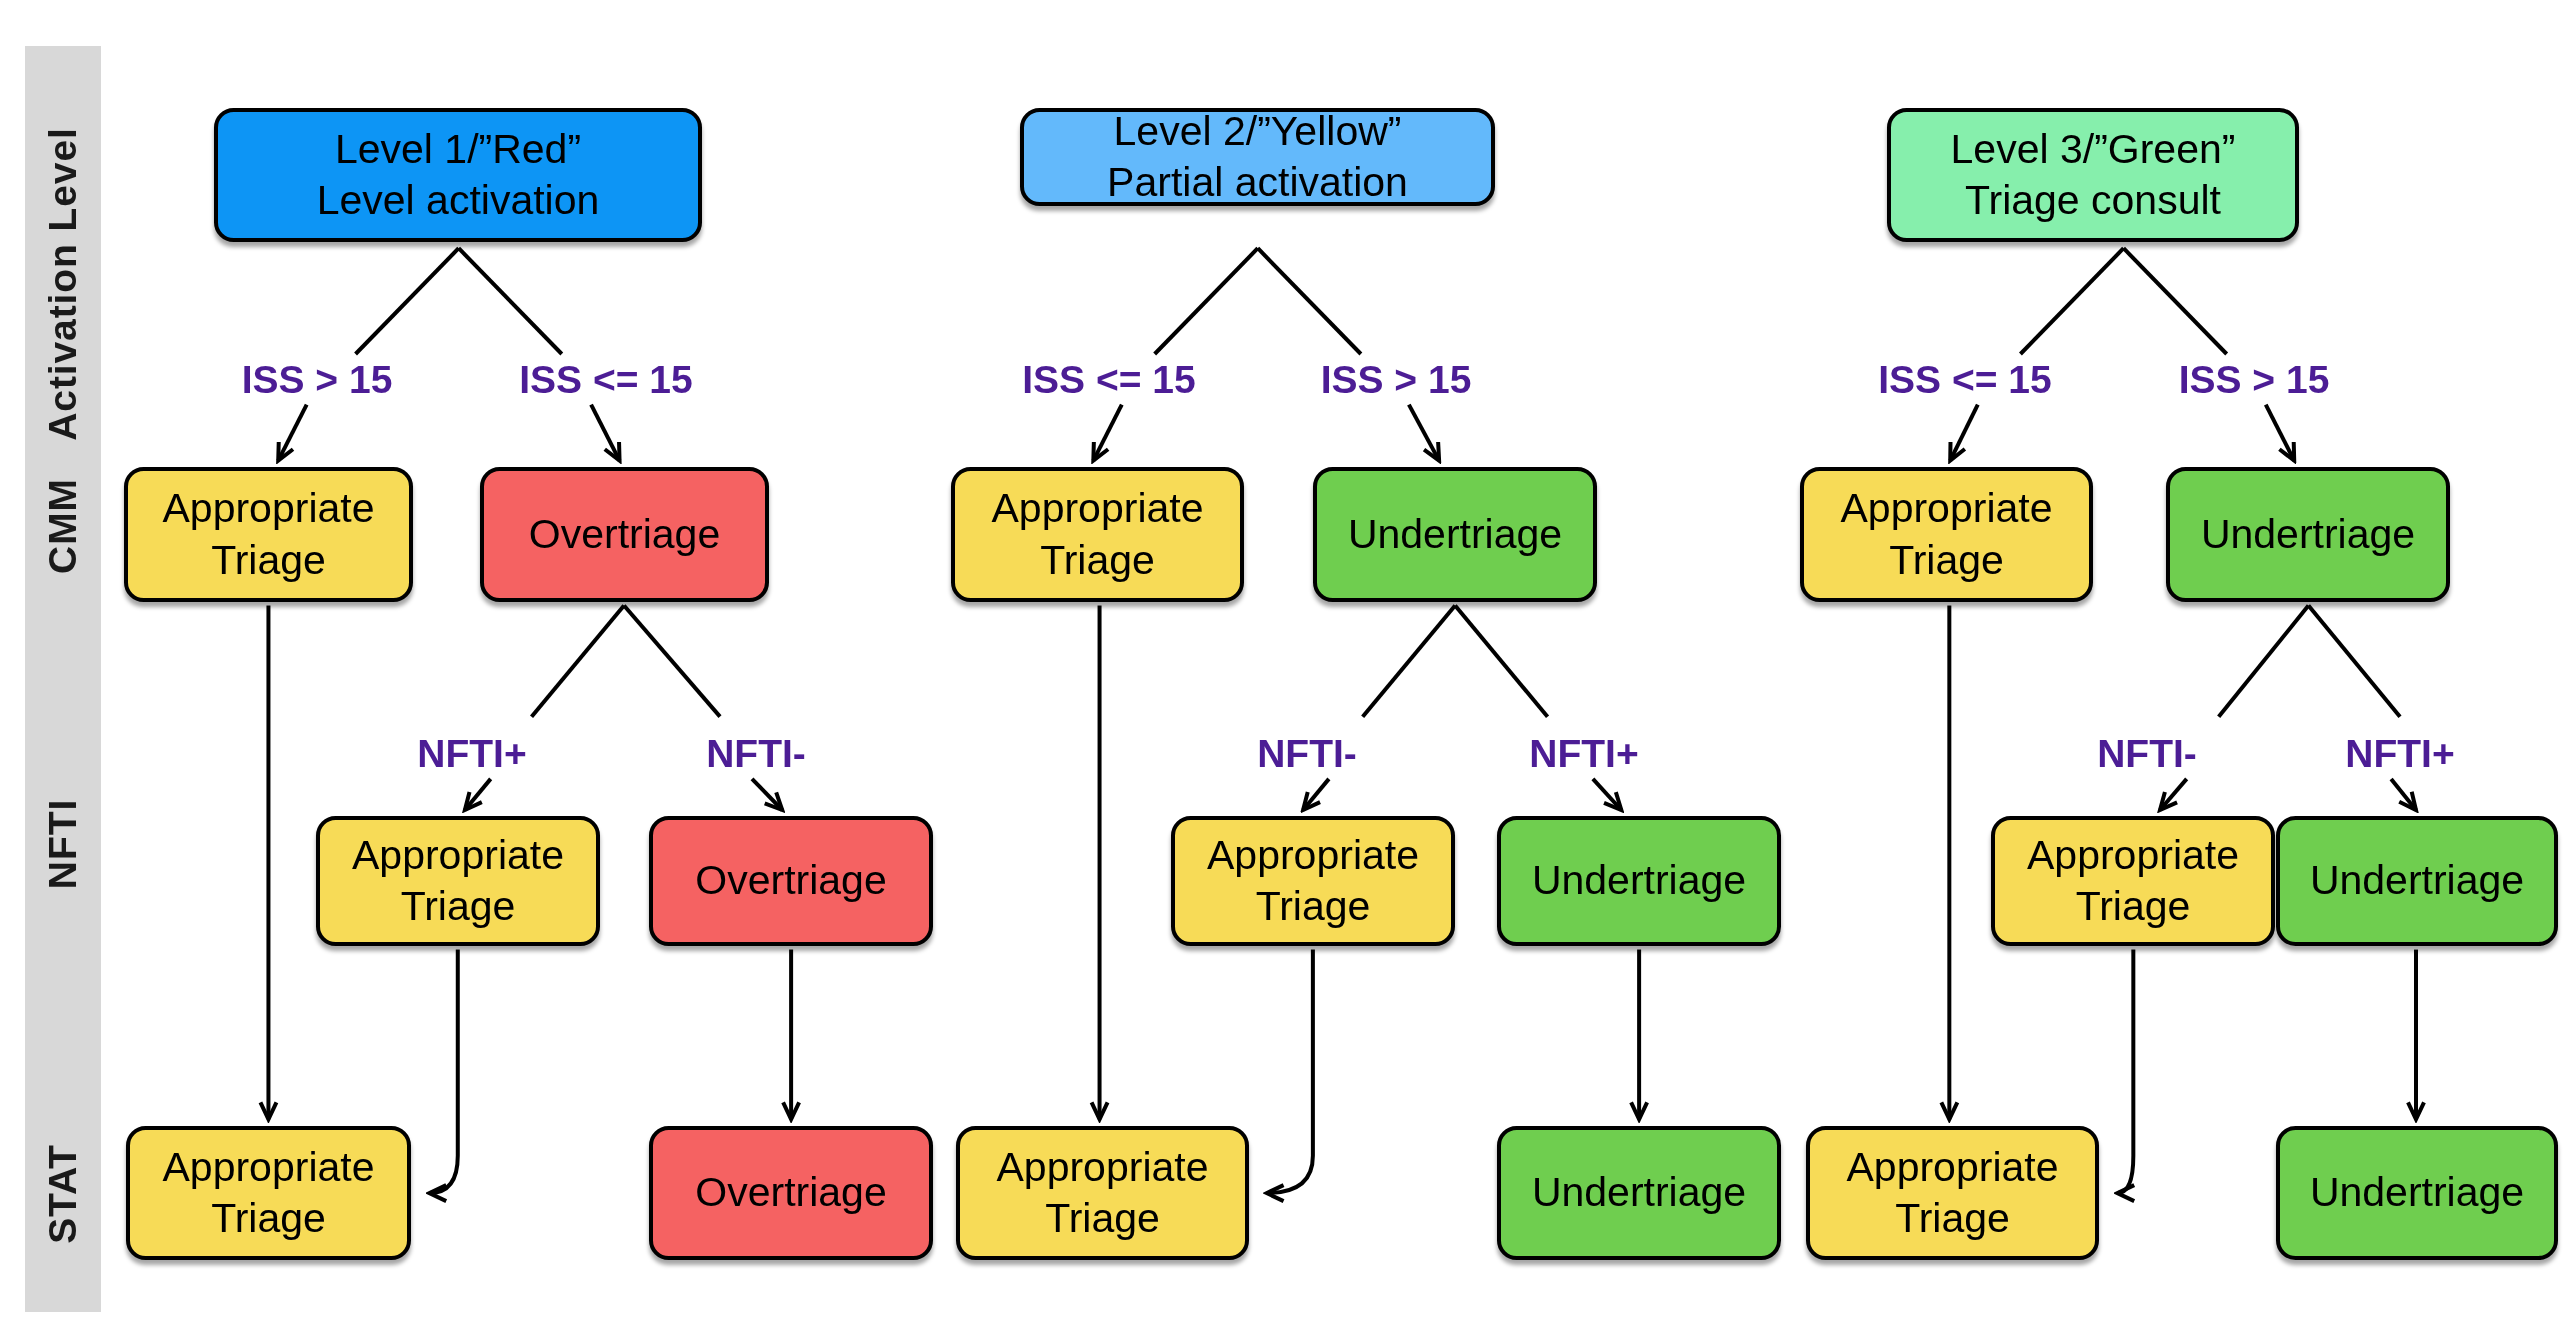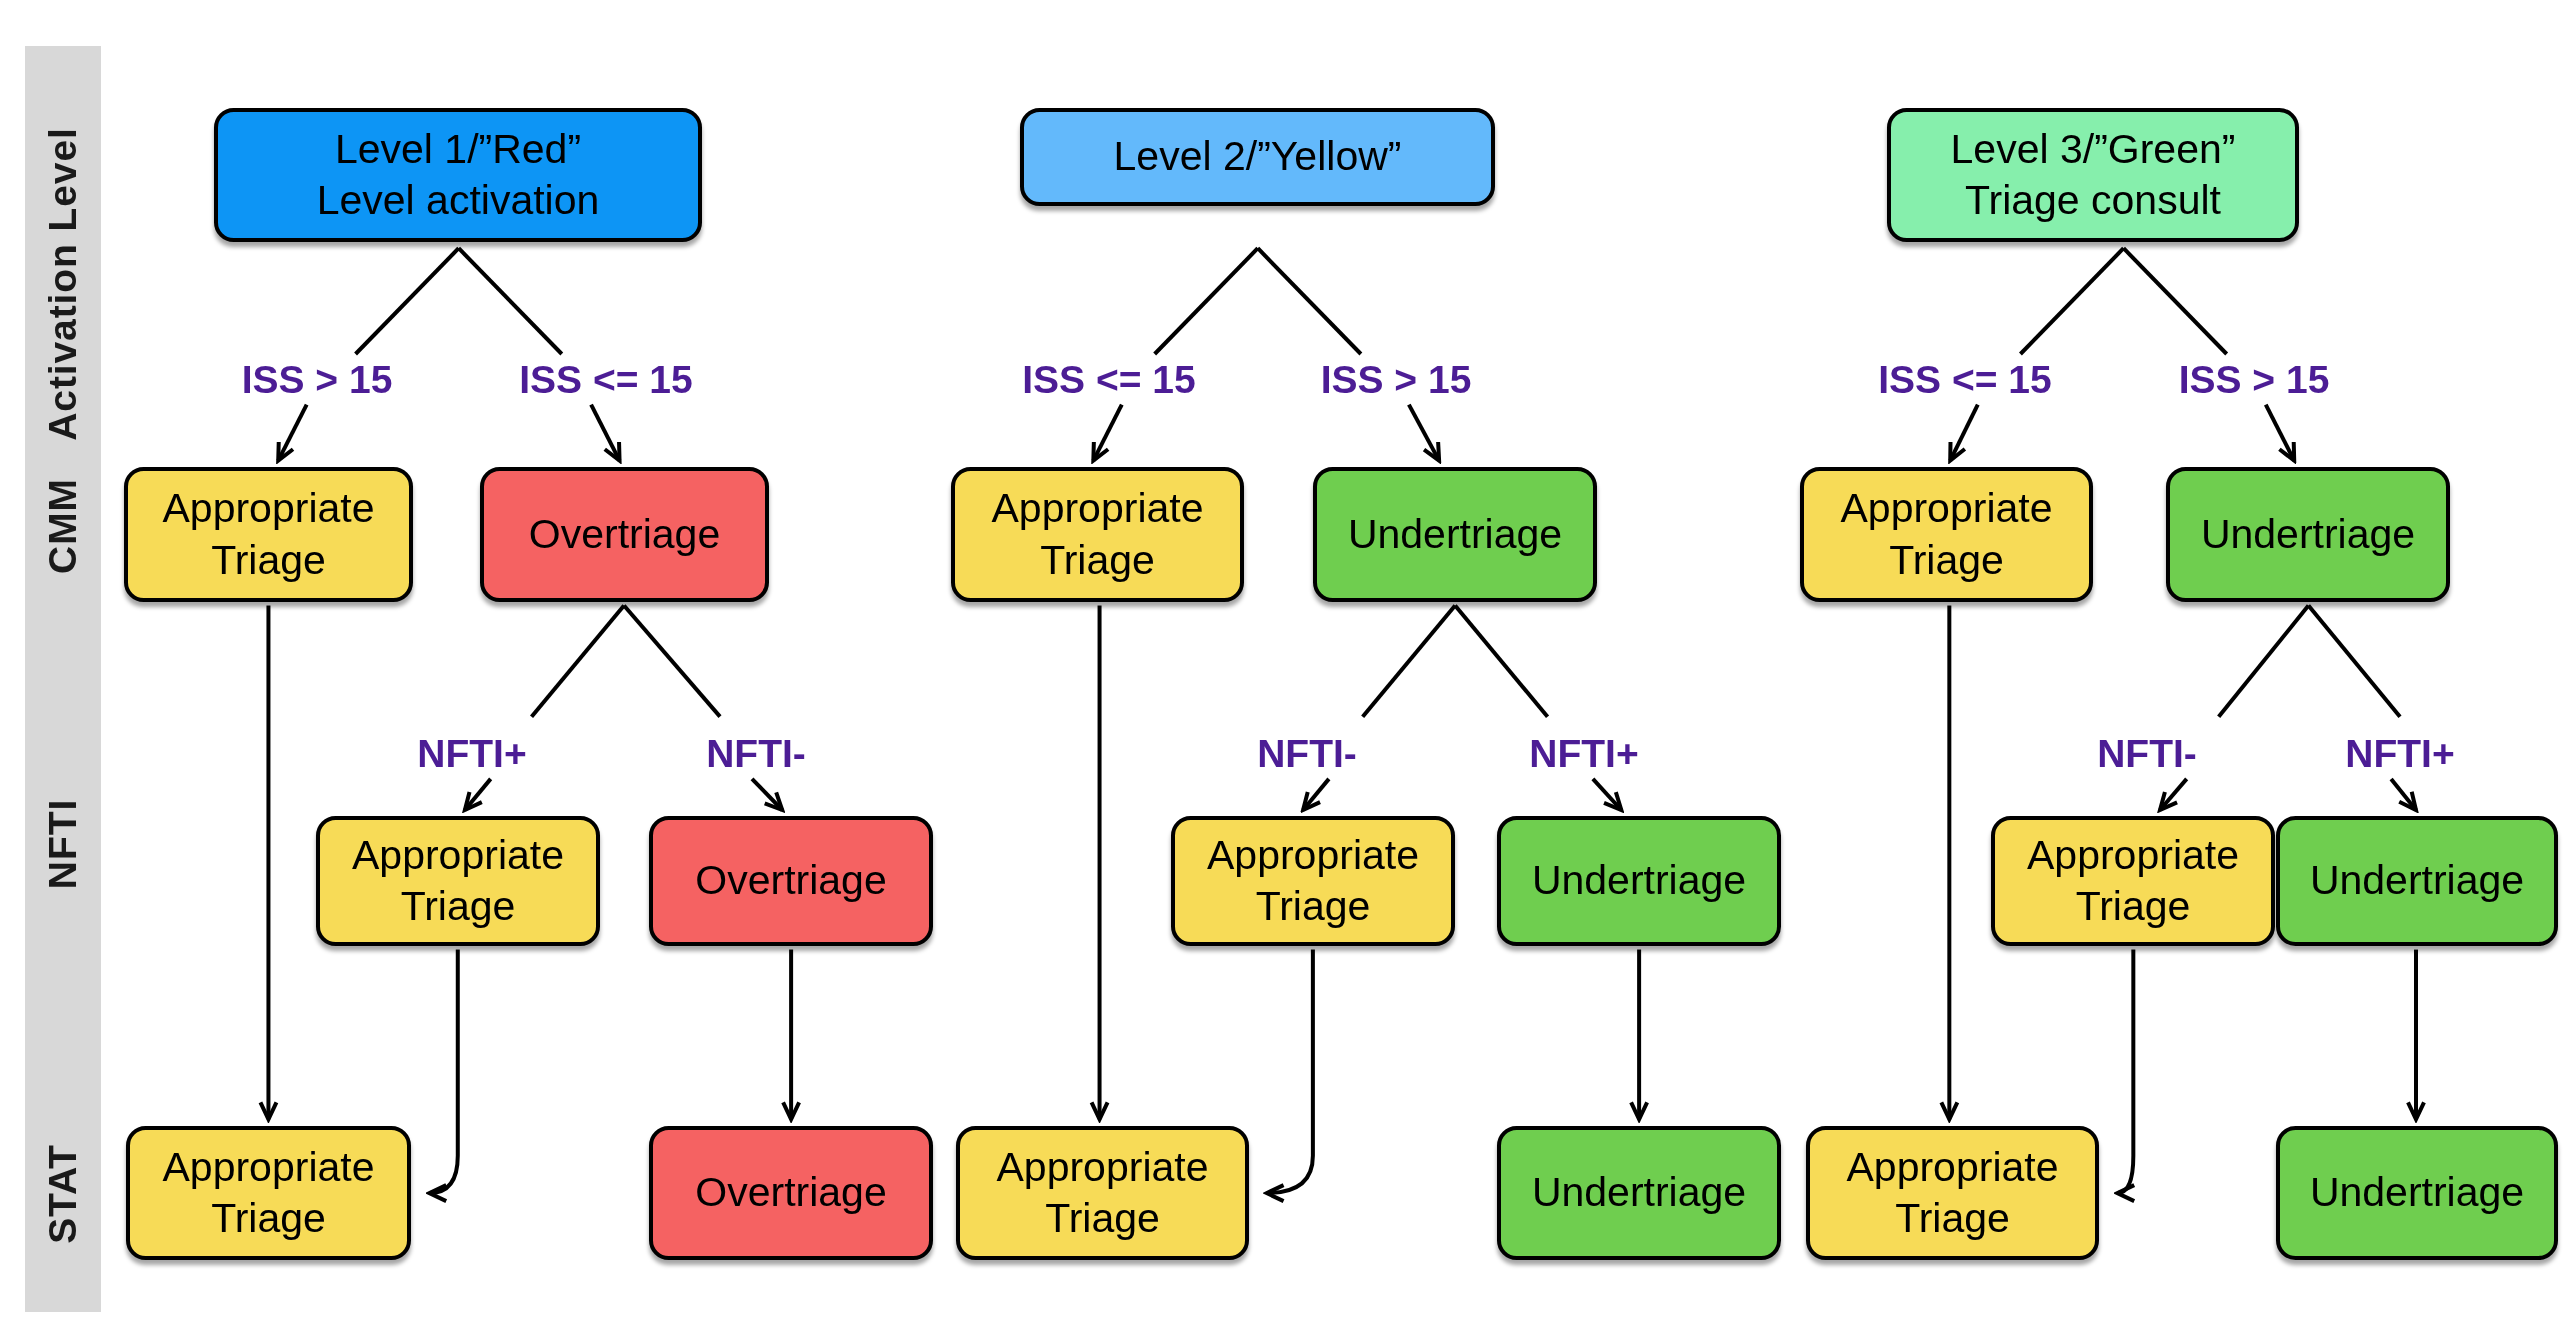--- a/index.html
+++ b/index.html
@@ -88,20 +88,21 @@
 
   <div class="node" style="left: 214px; top: 108px; width: 488px; height: 134px; background: rgb(13, 149, 245);">
     <div>
         <span class="l2">Level 1/”Red”</span>
         <span class="l2">Level activation</span>
       </div>
   </div>
   <div class="node" style="left: 1020px; top: 108px; width: 475px; height: 98px; background: rgb(99, 185, 251);">
     <div>
         <span class="l2">Level 2/”Yellow”</span>
+        <span class="l2">Partial activation</span>
       </div>
   </div>
   <div class="node" style="left: 1887px; top: 108px; width: 412px; height: 134px; background: #86efac;">
     <div>
         <span class="l2">Level 3/”Green”</span>
         <span class="l2">Triage consult</span>
       </div>
   </div>
 
   <div class="elabel" style="left:317px;top:380px">ISS &gt; 15</div>

